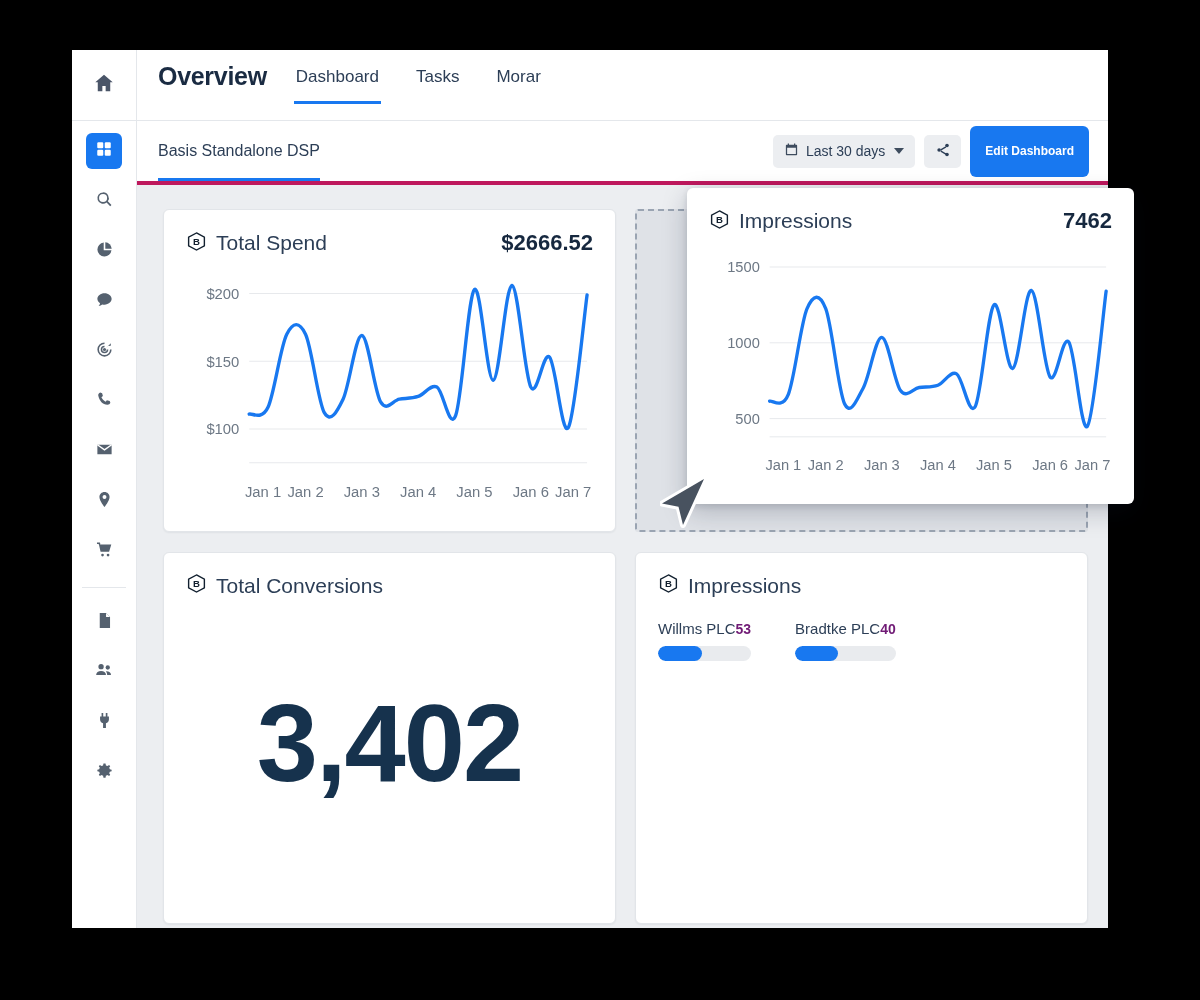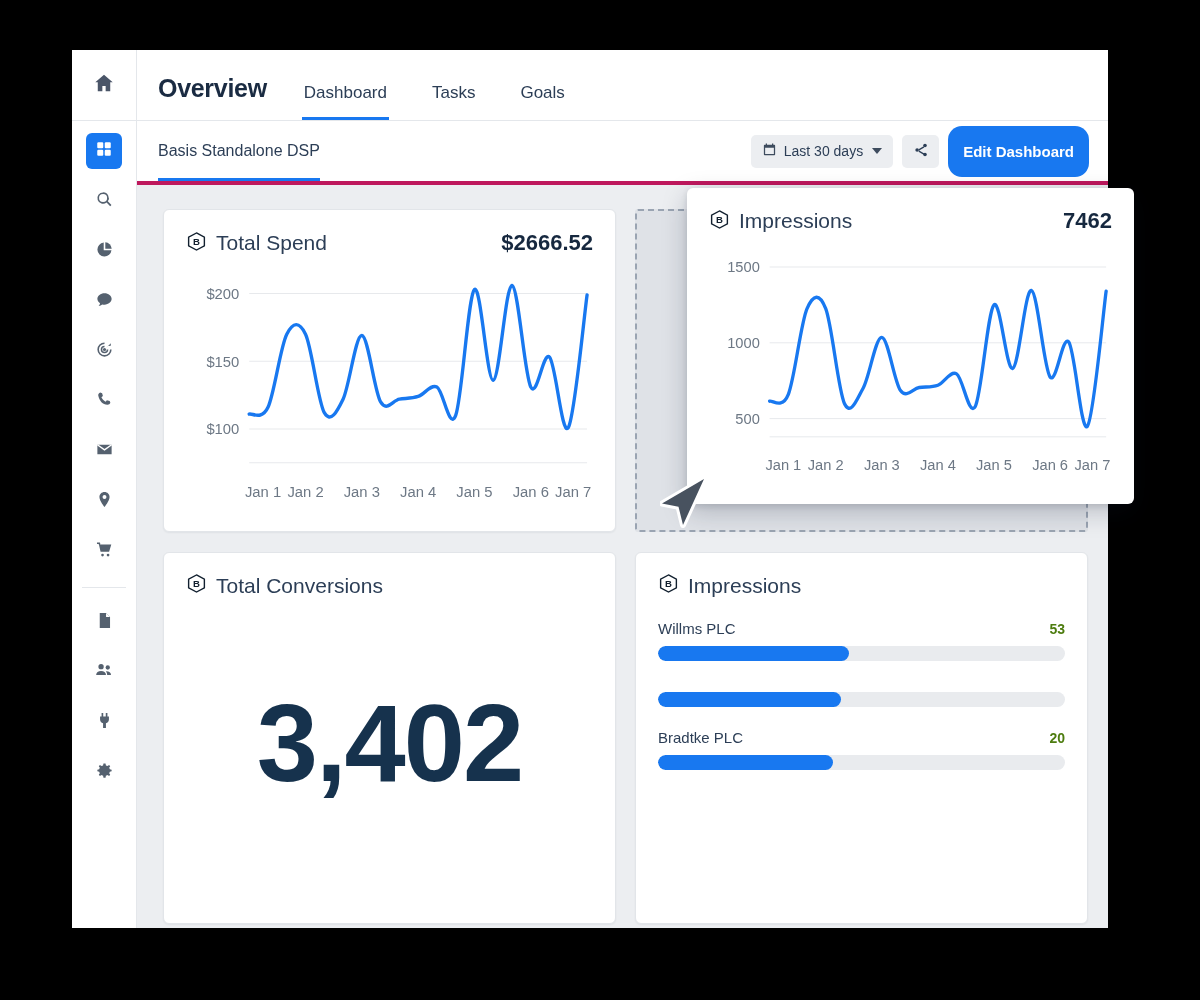--- a/index.html
+++ b/index.html
@@ -31,23 +31,23 @@
   }
   .home-cell {
     width: 65px;
     border-right: 1px solid #e4e7eb;
     display: flex; align-items: center; justify-content: center;
   }
   .home-cell svg { fill: #4a5568; }
   .topnav {
     flex: 1;
     display: flex;
-    align-items: flex-end;
+    align-items: center;
     padding-left: 21px;
-    gap: 8px;
+    gap: 0;
   }
   .app-title {
     font-size: 25px; font-weight: bold; color: #1a2b42;
     letter-spacing: -0.3px;
     padding-bottom: 17px;
     margin-right: 29px;
     white-space: nowrap;
   }
   .topnav-tab {
     font-size: 17px;
@@ -140,23 +140,23 @@
     width: 37px; height: 33px;
     background: #eceef1;
     border: none; border-radius: 5px;
     display: flex; align-items: center; justify-content: center;
     cursor: pointer;
   }
   .icon-btn svg { fill: #2c3e56; }
   .primary-btn {
     height: 51px;
     background: #1878f0;
-    color: #fff; border: none; border-radius: 14px;
+    color: #fff; border: none; border-radius: 6px;
     padding: 0 15px;
-    font-size: 15px; font-weight: bold;
+    font-size: 12px; font-weight: bold;
     cursor: pointer;
     font-family: "Liberation Sans", sans-serif;
   }
   .caret { width: 0; height: 0; border-left: 5px solid transparent; border-right: 5px solid transparent; border-top: 6px solid #3e4c5e; margin-left: 2px; }
 
   
   .grid {
     flex: 1;
     padding: 24px 20px 24px 26px;
     display: grid;
@@ -199,24 +199,24 @@
   .bignum {
     flex: 1;
     display: flex; align-items: center; justify-content: center;
     font-size: 110px; font-weight: bold; color: #16324d;
     letter-spacing: -2px;
     padding-bottom: 16px;
     text-align: center;
   }
 
   
-  .barlist { margin-top: 22px; display: flex; flex-direction: column; gap: 22px; }
+  .barlist { margin-top: 22px; display: flex; flex-direction: row; gap: 22px; }
   .barrow-head { display: flex; align-items: baseline; }
   .barrow-label { font-size: 15px; color: #2c3e56; }
-  .barrow-value { margin-left: auto; font-size: 14px; font-weight: bold; color: #4d7c0f; text-align: center; }
+  .barrow-value { margin-left: auto; font-size: 14px; font-weight: bold; color: #701a75; text-align: center; }
   .bartrack {
     margin-top: 9px;
     height: 15px; border-radius: 8px; background: #e9ebee; overflow: hidden;
   }
   .barfill { height: 100%; border-radius: 8px; background: #1878f0; }
 
   
   #floating-card {
     position: absolute;
     left: 687px; top: 188px;
@@ -247,21 +247,21 @@
     </div>
     <div class="topnav">
       <div class="app-title">Overview</div>
       <div class="topnav-tab active">
         <span>Dashboard</span>
       </div>
       <div class="topnav-tab">
         <span>Tasks</span>
       </div>
       <div class="topnav-tab">
-        <span>Goals</span>
+        <span>Morar</span>
       </div>
     </div>
   </div>
 
   <div class="body-split">
 
     <div class="rail">
       <div class="rail-item active">
         <span>
           <svg width="18" height="18" viewBox="0 0 24 24">
@@ -477,21 +477,21 @@
                 </div>
               </div>
               <div>
                 <div class="bartrack">
                   <div class="barfill" style="width:45%"></div>
                 </div>
               </div>
               <div>
                 <div class="barrow-head">
                   <span class="barrow-label">Bradtke PLC</span>
-                  <span class="barrow-value">20</span>
+                  <span class="barrow-value">40</span>
                 </div>
                 <div class="bartrack">
                   <div class="barfill" style="width:43%"></div>
                 </div>
               </div>
             </div>
         </div>
 
       </div>
     </div>

